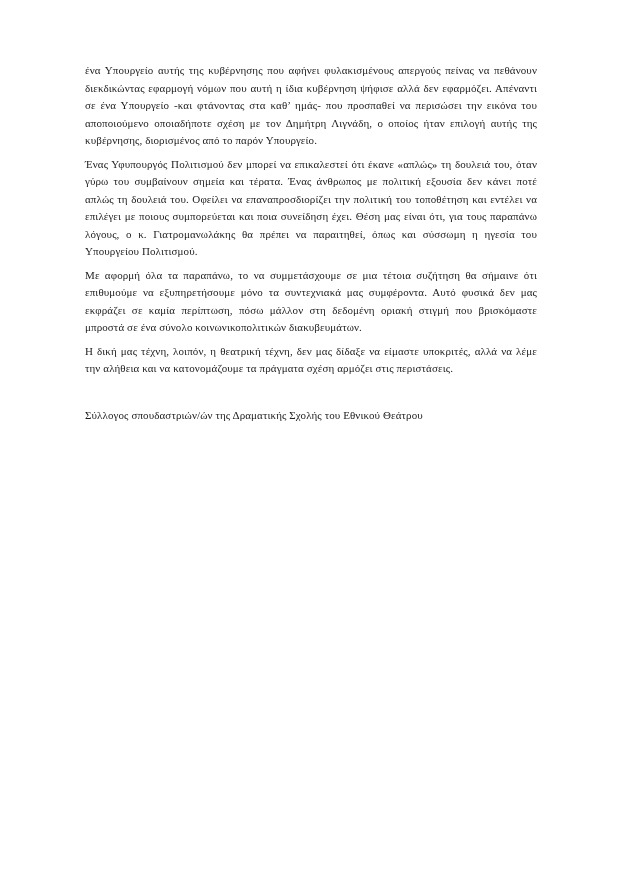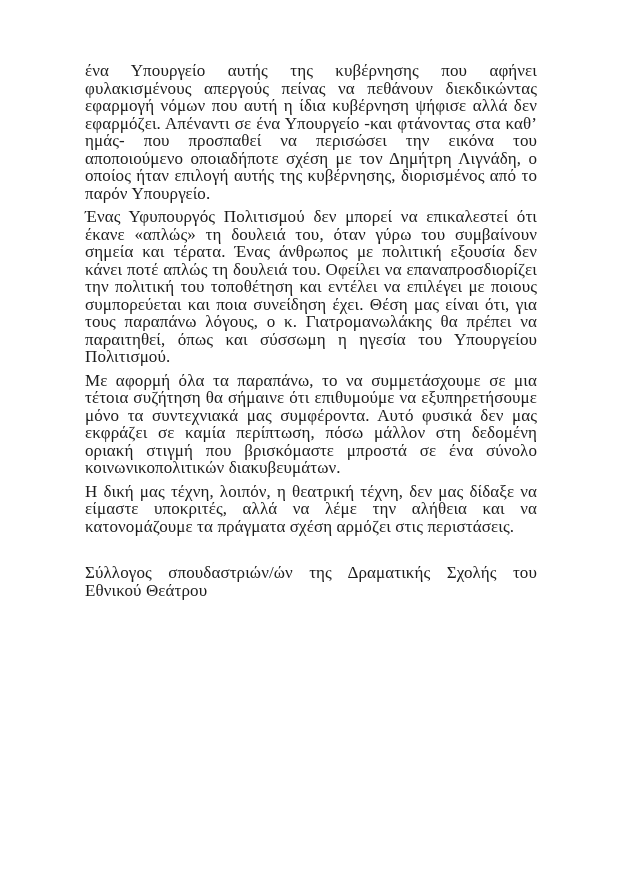--- a/index.html
+++ b/index.html
@@ -14,21 +14,21 @@
     background: #ffffff;
     overflow: hidden;
     font-family: "Liberation Serif", "DejaVu Serif", serif;
   }
   .content {
     position: absolute;
     top: 62px;
     left: 85px;
     width: 452px;
     color: #1c1c1c;
-    font-size: 17px;
+    font-size: 11px;
     line-height: 17.5px;
   }
   .content p {
     margin: 0 0 6px 0;
     text-align: justify;
     letter-spacing: 0.1px;
   }
   .signature {
     margin-top: 29px !important;
     text-align: left;

